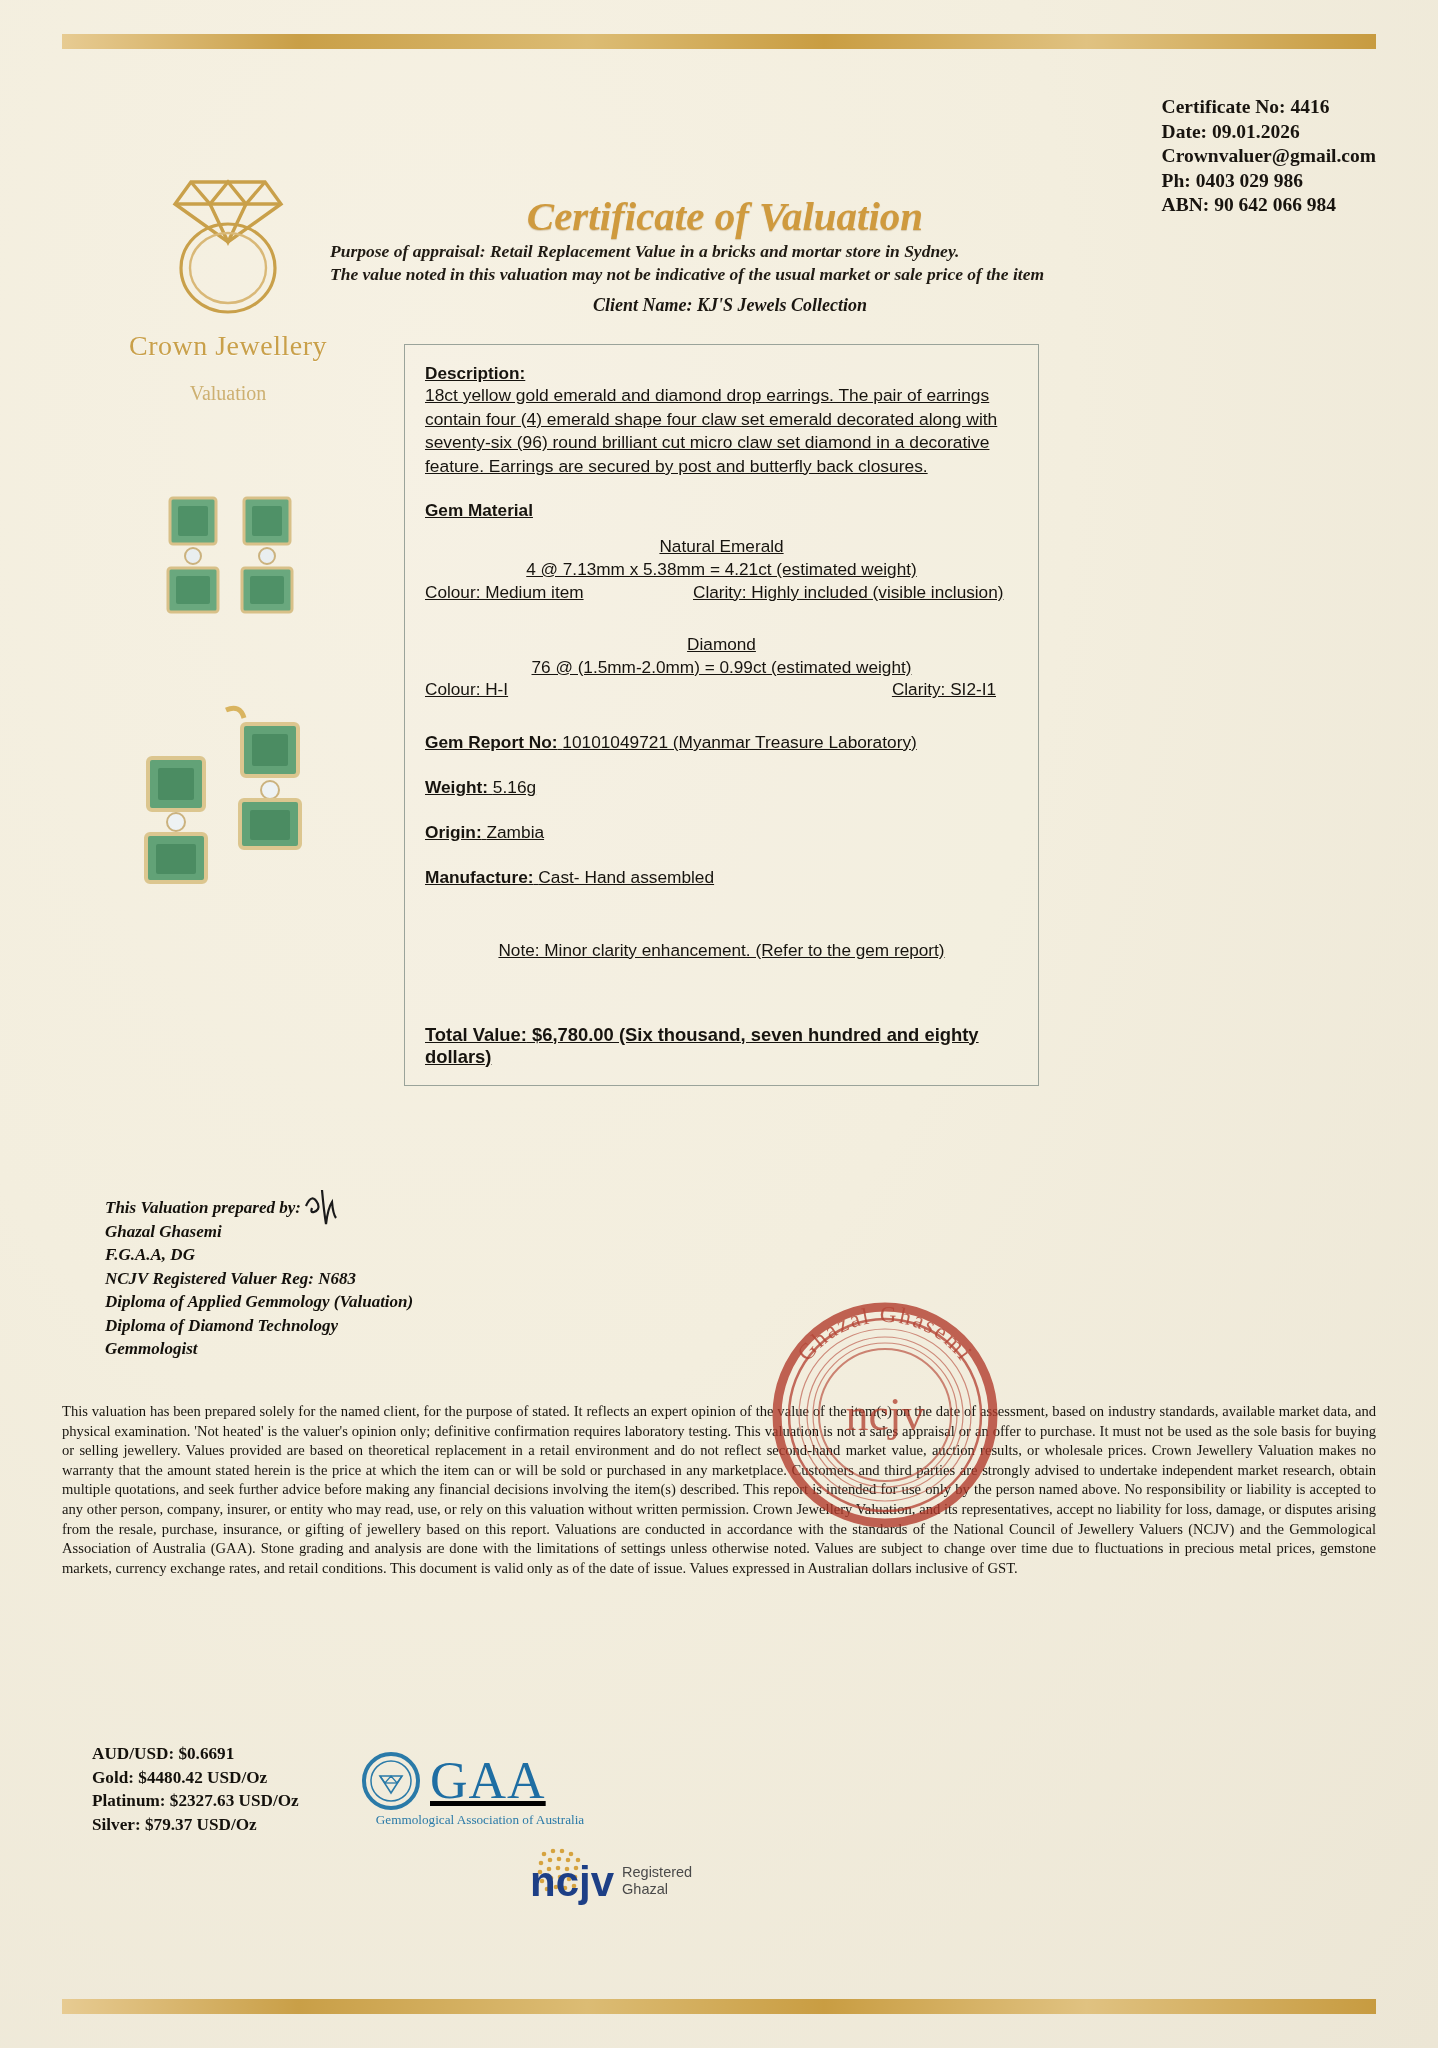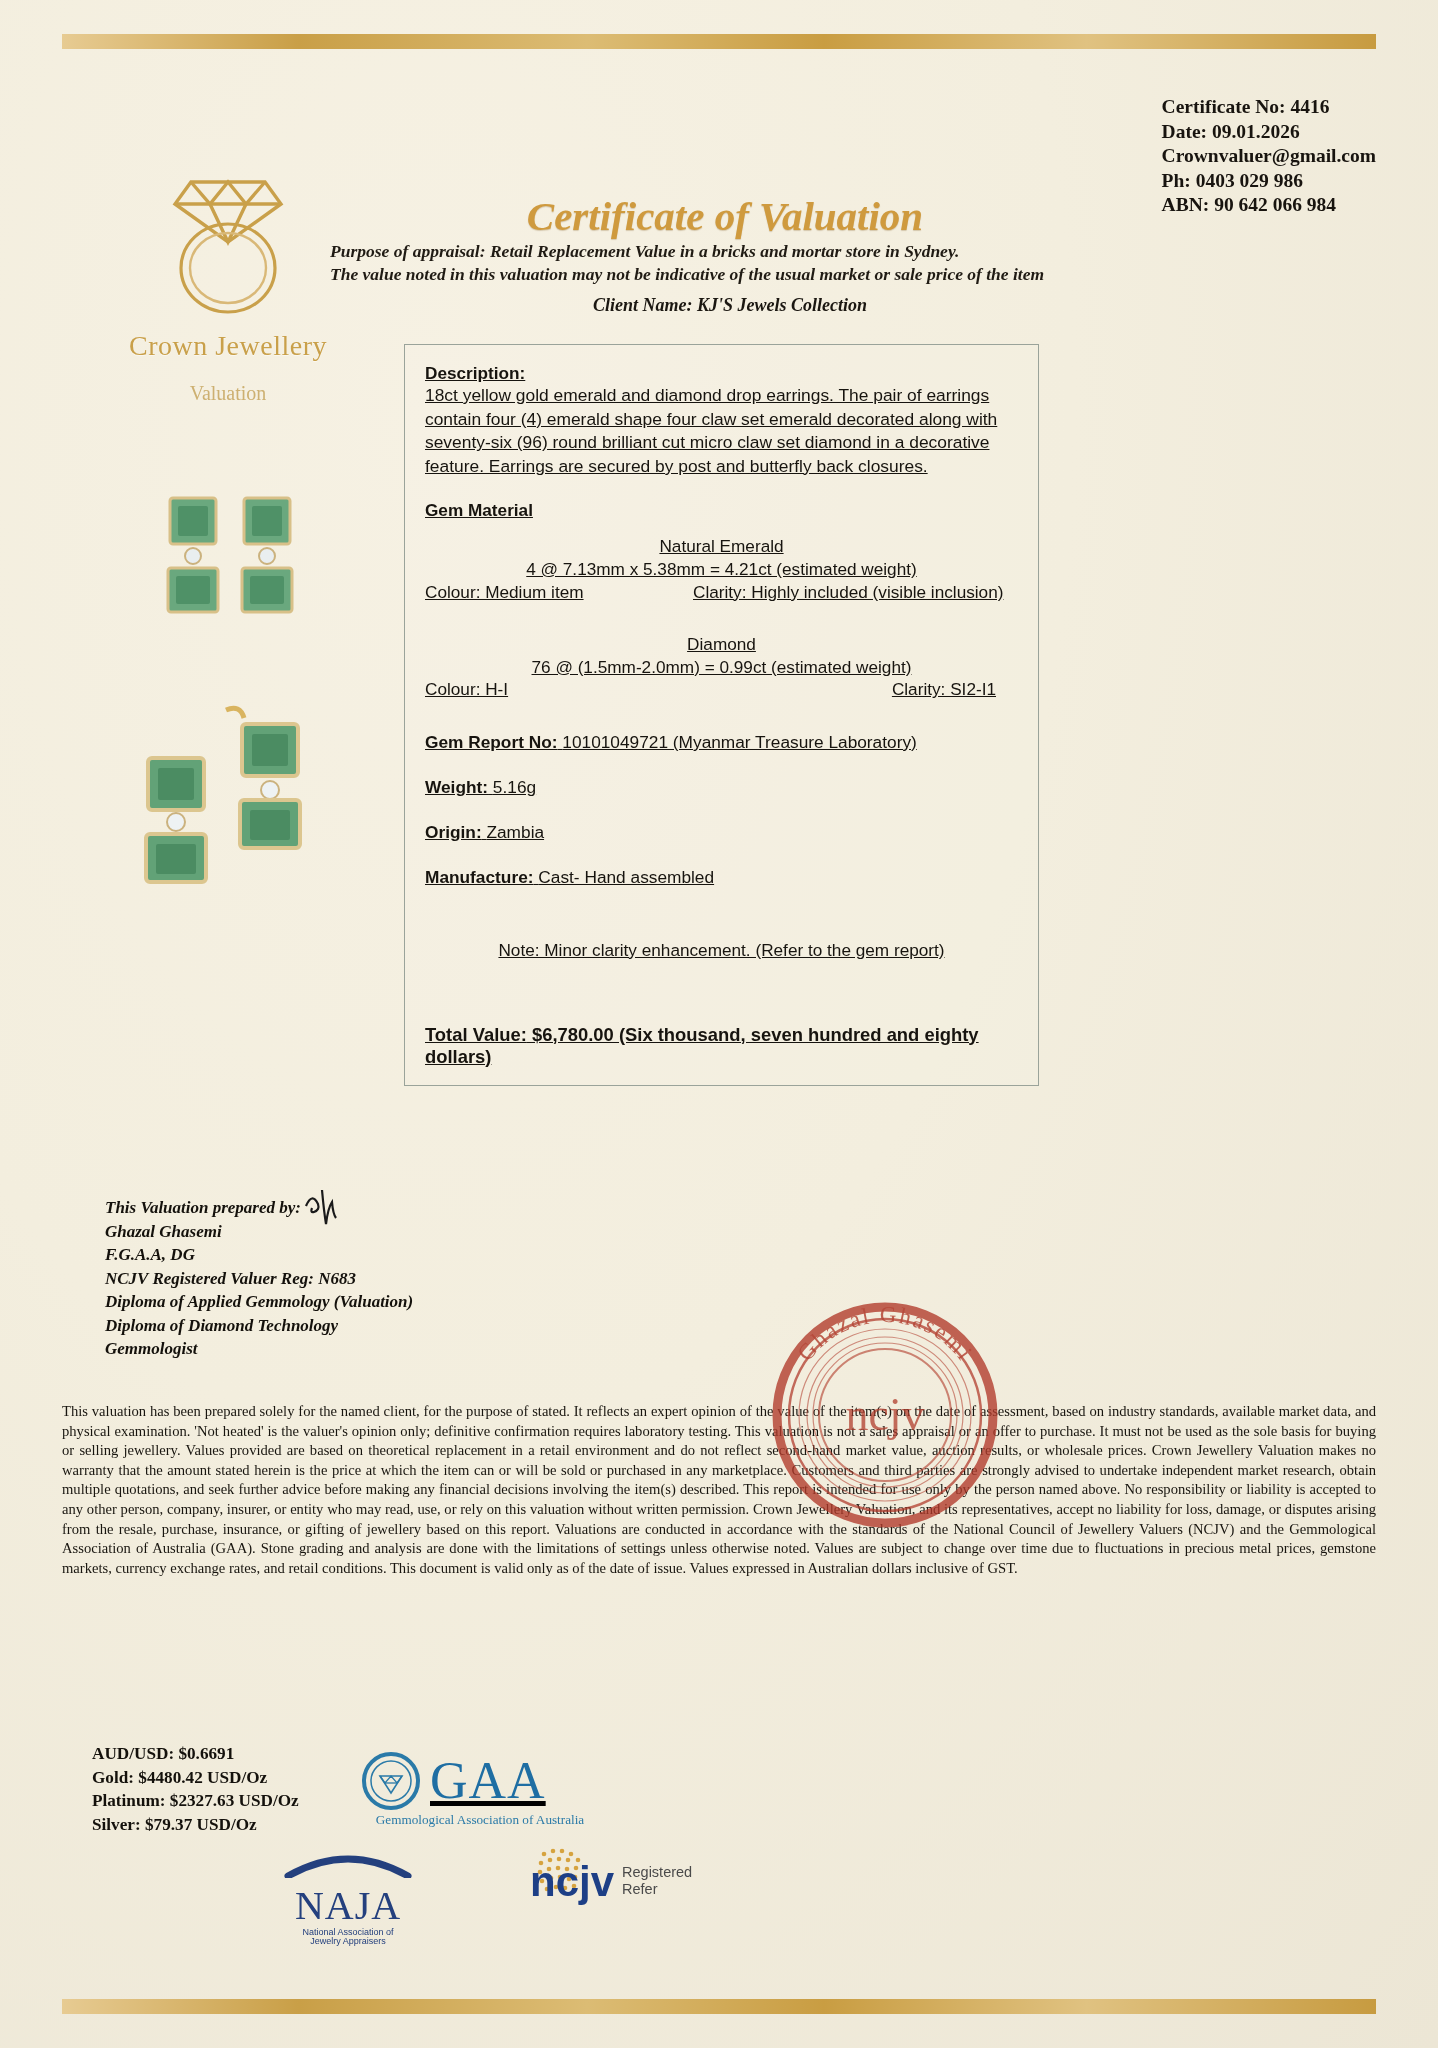--- a/index.html
+++ b/index.html
@@ -285,28 +285,20 @@
       <circle cx="29" cy="29" r="27" fill="none" stroke="#2a7aa8" stroke-width="4"></circle>
       <circle cx="29" cy="29" r="20" fill="none" stroke="#2a7aa8" stroke-width="1.5"></circle>
       <path d="M18 24 L40 24 L29 41 Z" fill="none" stroke="#2a7aa8" stroke-width="1.6"></path>
       <path d="M18 24 L23 31 L29 24 L35 31 L40 24" fill="none" stroke="#2a7aa8" stroke-width="1.3"></path>
       <path d="M23 31 L35 31" fill="none" stroke="#2a7aa8" stroke-width="1.3"></path>
     </svg>
     <div class="gaa-text">GAA</div>
   </div>
   <div class="gaa-cap">Gemmological Association of Australia</div>
 
-  <div class="naja">
-    <svg width="140" height="26" viewBox="0 0 140 26">
-      <path d="M10 24 q60 -34 120 0" fill="none" stroke="#24407e" stroke-width="7" stroke-linecap="round"></path>
-    </svg>
-    <div class="naja-text">NAJA</div>
-    <div class="naja-cap">National Association of</div>
-    <div class="naja-cap">Jewelry Appraisers</div>
-  </div>
 
   <svg style="position:absolute;left:528px;top:1840px;" width="62" height="62" viewBox="0 0 62 62">
     <g fill="#d6a33f">
       <circle cx="16" cy="14" r="2.3"></circle>
         <circle cx="25" cy="11" r="2.3"></circle>
         <circle cx="34" cy="11" r="2.3"></circle>
       <circle cx="43" cy="14" r="2.3"></circle>
         <circle cx="50" cy="20" r="2.3"></circle>
       <circle cx="13" cy="23" r="2.3"></circle>
         <circle cx="22" cy="20" r="2.3"></circle>
@@ -325,21 +317,21 @@
         <circle cx="46" cy="46" r="2.3"></circle>
       <circle cx="19" cy="49" r="2.3"></circle>
         <circle cx="28" cy="47" r="2.3"></circle>
         <circle cx="37" cy="48" r="2.3"></circle>
     </g>
   </svg>
   <div class="ncjv">
     <div class="ncjv-text">ncjv</div>
     <div class="ncjv-cap">
       <div>Registered</div>
-      <div>Refer</div>
+      <div>Ghazal</div>
     </div>
   </div>
 
   <svg class="seal" viewBox="0 0 250 250">
     <defs>
       <path id="arcTop" d="M32 125 a93 93 0 0 1 186 0"></path>
       <path id="arcBot" d="M38 125 a87 87 0 0 0 174 0"></path>
     </defs>
     <circle cx="125" cy="125" r="108" fill="none" stroke="#b03a2a" stroke-width="9" opacity=".85"></circle>
     <circle cx="125" cy="125" r="96" fill="none" stroke="#b03a2a" stroke-width="2.5" opacity=".8"></circle>

